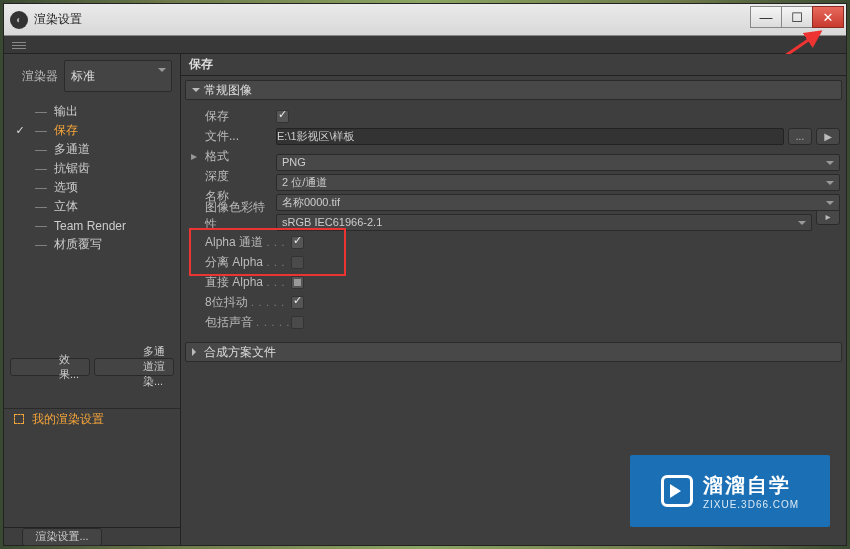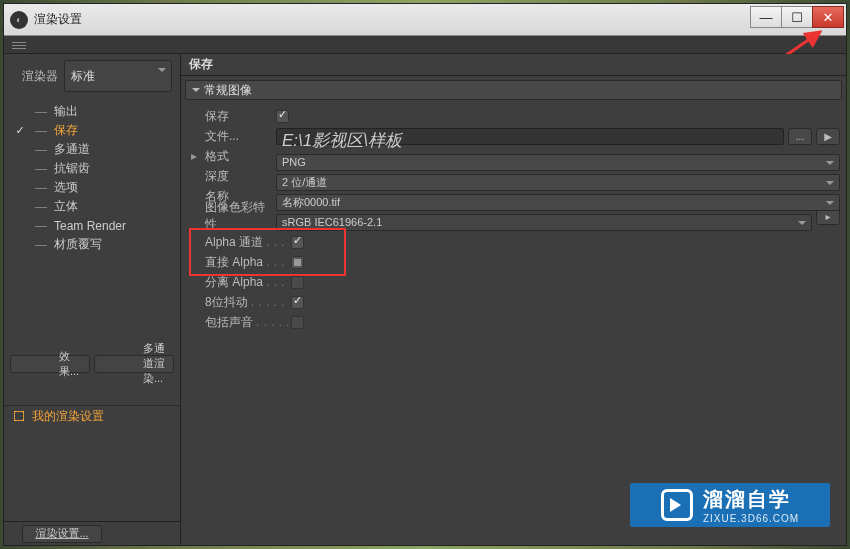--- a/index.html
+++ b/index.html
@@ -69,21 +69,21 @@
   flex: 1; height: 18px; background: #444; border: 1px solid #2a2a2a; border-radius: 3px;
   color: #ccc; font-size: 11px; display: flex; align-items: center; justify-content: center; padding-left: 48px;
 }
 .my-settings {
   height: 22px; display: flex; align-items: center; gap: 8px; padding-left: 10px;
   border-top: 1px solid #2a2a2a; color: #f7a63a; font-size: 12px; margin-top: 28px;
 }
 .my-settings .sq { width: 10px; height: 10px; border: 1px dashed #f7a63a; }
 .sidebar-footerpad { flex: 1; }
 .bottom-row {
-  height: 24px; border-top: 1px solid #222; display: flex; align-items: center; padding-left: 18px; gap: 6px; text-decoration: underline;
+  height: 18px; border-top: 1px solid #222; display: flex; align-items: center; padding-left: 18px; gap: 6px;
 }
 .small-pill { width: 80px; height: 18px; background: #444; border: 1px solid #2a2a2a; border-radius: 3px; color: #ccc; font-size: 11px; display: flex; align-items: center; justify-content: center;}
 .main { flex: 1; background: #3e3e3e; display: flex; flex-direction: column; position: relative; }
 .main-header {
   height: 22px; display: flex; align-items: center; padding-left: 8px; color: #ddd; font-weight: bold; font-size: 12px;
   border-bottom: 1px solid #222;
 }
 .section-hdr {
   height: 20px; background: #484848; border: 1px solid #2a2a2a; margin: 4px; border-radius: 2px;
   display: flex; align-items: center; padding-left: 6px; color: #ddd; font-size: 12px; gap: 4px;
@@ -96,39 +96,39 @@
 }
 .row .exp { width: 14px; text-align: center; color: #999; }
 .row .lbl { width: 75px; color: #bbb; }
 .row .lbl.wide { width: 90px; }
 .row .check {
   width: 13px; height: 13px; background: #555; border: 1px solid #333; border-radius: 2px; position: relative;
 }
 .row .check.on::after { content: "✓"; position: absolute; top: -3px; left: 1px; font-size: 11px; color: #eee; }
 .row .check.half::after { content: ""; position: absolute; inset: 2px; background: #999; }
 .row .txtfield {
-  flex: 1; height: 17px; background: #333; border: 1px solid #222; border-radius: 2px; color: #ccc; padding-left: 5px; font-size: 17px; font-style: italic;
+  flex: 1; height: 17px; background: #333; border: 1px solid #222; border-radius: 2px; color: #ccc; font-size: 11px;
 }
 .row .rbtn {
   width: 24px; height: 17px; background: #484848; border: 1px solid #2a2a2a; border-radius: 3px; margin-left: 4px;
   display: flex; align-items: center; justify-content: center; color: #bbb; font-size: 10px;
 }
 .row .select {
   flex: 1; height: 17px; background: #484848; border: 1px solid #2a2a2a; border-radius: 2px; color: #ccc; padding-left: 5px; position: relative; font-size: 11px;
   display: flex; align-items: center; margin-top: 12px;
 }
 .row .select::after { content: ""; position: absolute; right: 5px; top: 6px; border: 4px solid transparent; border-top-color: #999; }
 .indent2 .lbl { padding-left: 4px; }
 .dots { color: #888; letter-spacing: 1px; font-size: 10px; }
 .highlight-box {
   position: absolute; border: 2px solid #e33; pointer-events: none;
   left: 189px; top: 228px; width: 157px; height: 48px;
 }
 .watermark {
-  position: absolute; right: 16px; bottom: 18px; width: 200px; height: 44px;
+  position: absolute; right: 16px; bottom: 18px; width: 200px; height: 72px;
   background: #1b6fb4; color: #fff; display: flex; align-items: center; justify-content: center; gap: 10px;
   border-radius: 2px;
 }
 .watermark .play { width: 32px; height: 32px; border: 3px solid #fff; border-radius: 6px; display: flex; align-items: center; justify-content: center; }
 .watermark .play span { display:block; width:0; height:0; border: 7px solid transparent; border-left: 11px solid #fff; margin-left: 4px;}
 .watermark .wm-text .big { font-size: 20px; font-weight: bold; letter-spacing: 2px; }
 .watermark .wm-text .small { font-size: 10px; letter-spacing: 1px; color: #dceaf6;}
 .disabled { color: #7a7a7a !important; }
 .disabled .check { background: #4a4a4a; }
 </style>
@@ -267,42 +267,46 @@
           <div class="rbtn">▸</div>
         </div>
 
         <div style="height:6px"></div>
 
         <div class="row indent2">
           <span class="exp"></span>
           <span class="lbl wide"><span>Alpha 通道</span> <span class="dots">. . .</span></span>
           <span class="check on"></span>
         </div>
+        <div class="row indent2 disabled">
+          <span class="exp"></span>
+          <span class="lbl wide"><span>分离 Alpha</span> <span class="dots">. . .</span></span>
+          <span class="check"></span>
+        </div>
         <div class="row indent2">
           <span class="exp"></span>
           <span class="lbl wide"><span>直接 Alpha</span> <span class="dots">. . .</span></span>
           <span class="check half"></span>
         </div>
-        <div class="row indent2 disabled">
-          <span class="exp"></span>
-          <span class="lbl wide"><span>分离 Alpha</span> <span class="dots">. . .</span></span>
-          <span class="check"></span>
-        </div>
         <div class="row indent2">
           <span class="exp"></span>
           <span class="lbl wide"><span>8位抖动</span> <span class="dots">. . . . .</span></span>
           <span class="check on"></span>
         </div>
         <div class="row indent2 disabled">
           <span class="exp"></span>
           <span class="lbl wide"><span>包括声音</span> <span class="dots">. . . . .</span></span>
           <span class="check"></span>
         </div>
       </div>
 
+      <div class="section-hdr">
+        <span class="tri right"></span>
+        <span>合成方案文件</span>
+      </div>
 
       <div class="watermark">
         <div class="play">
             <span></span>
           </div>
         <div class="wm-text">
           <div class="big">溜溜自学</div>
           <div class="small">ZIXUE.3D66.COM</div>
         </div>
       </div>

